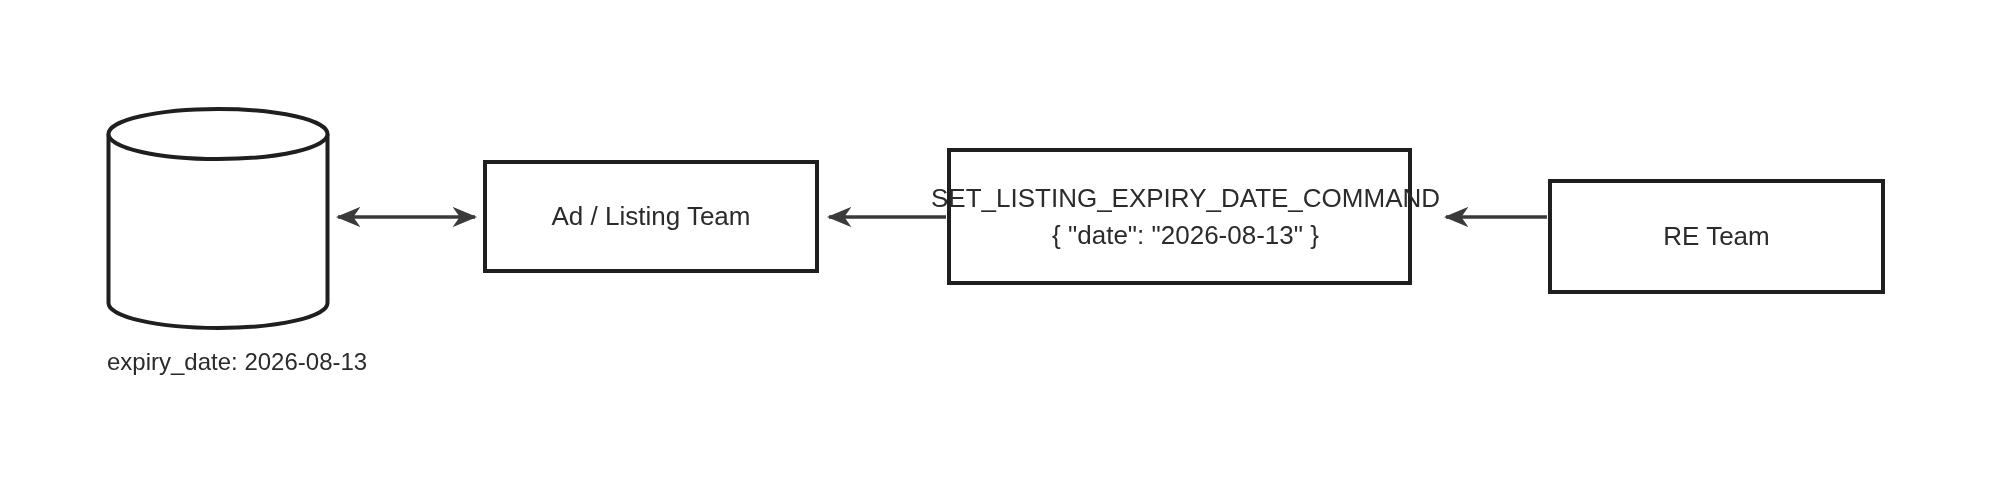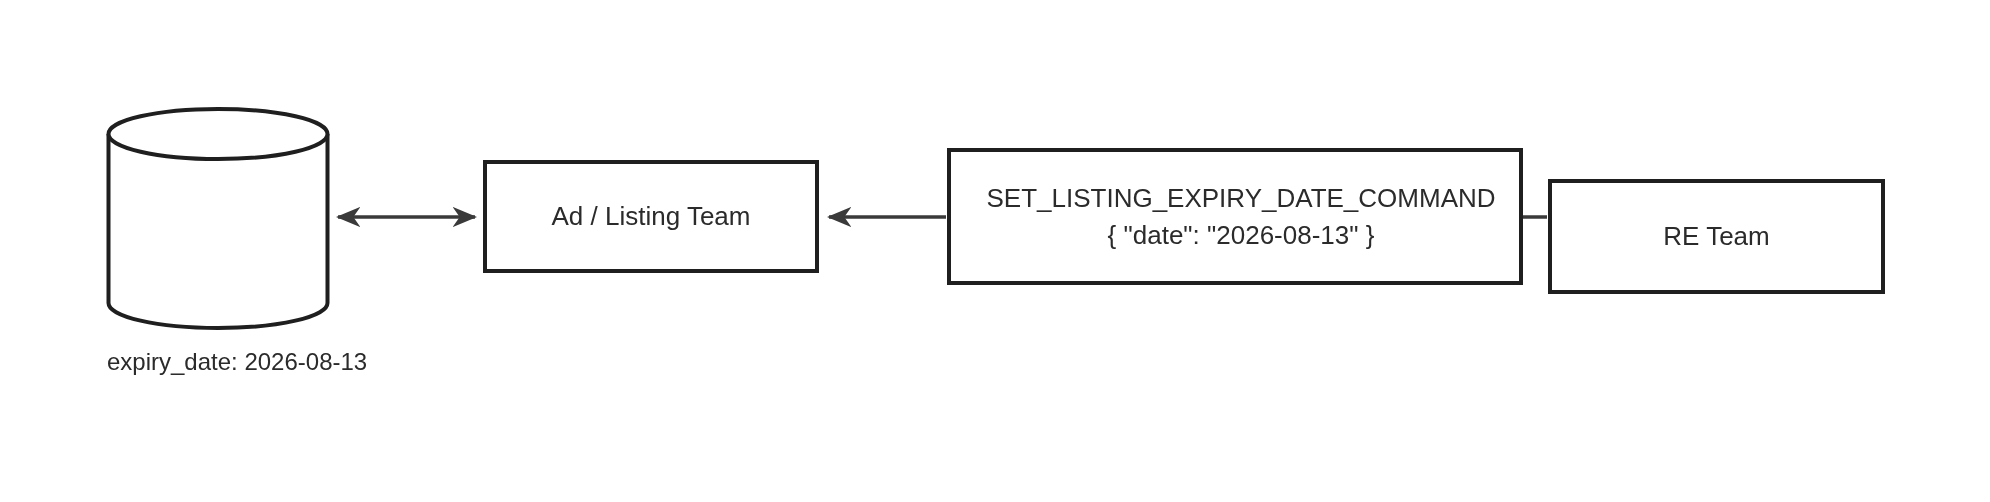--- a/index.html
+++ b/index.html
@@ -33,21 +33,21 @@
     flex-direction: column;
     align-items: center;
     justify-content: center;
     text-align: center;
     font-size: 26px;
     line-height: 37px;
     white-space: nowrap;
     color: var(--text);
   }
   .team-box   { left: 483px;  top: 160px; width: 336px; height: 113px; }
-  .command-box{ left: 947px;  top: 148px; width: 576px; height: 137px; padding-left: 12px; }
+  .command-box{ left: 947px;  top: 148px; width: 465px; height: 137px; padding-left: 12px; }
   .re-box     { left: 1548px; top: 159px; width: 337px; height: 115px; margin-top: 20px; }
   .db-label {
     position: absolute;
     left: 108px;
     top: 160px;
     width: 219px;
     display: flex;
     flex-direction: column;
     align-items: center;
     justify-content: center;

